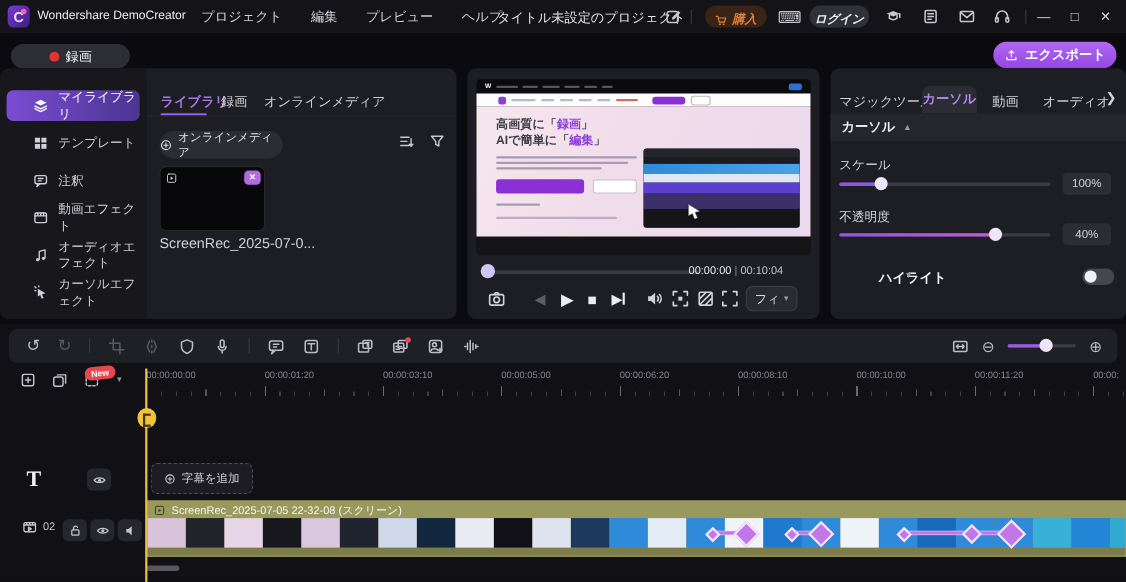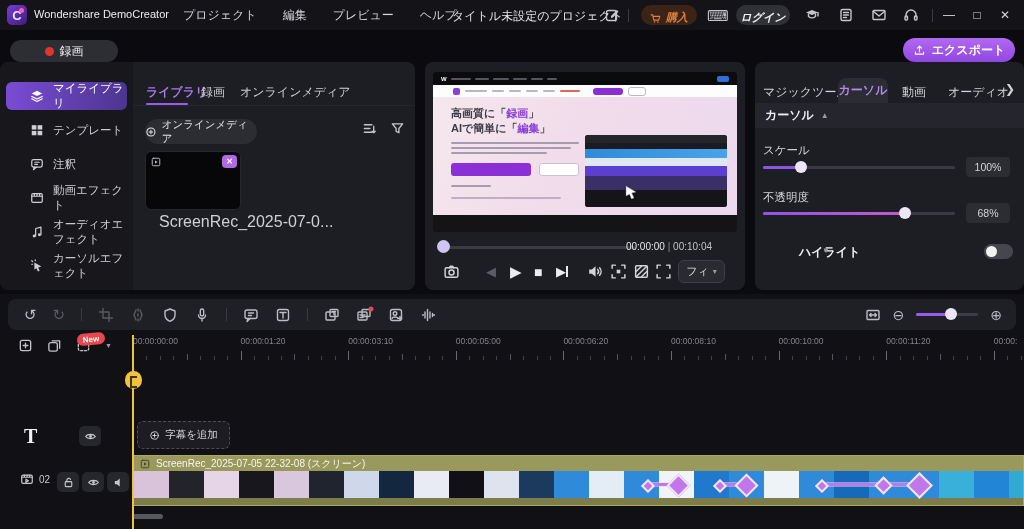--- a/index.html
+++ b/index.html
@@ -42,21 +42,21 @@
   .lib-tab{font-size:12px;color:#cfcfd4;}
   .lib-tab.active{color:#a879ec;font-weight:bold;}
   #lib-underline{left:146px;top:103px;width:42px;height:2px;background:#9a5ce8;border-radius:1px;}
   #lib-divider{left:133px;top:105px;width:282px;height:1px;background:#26262d;}
   #import-btn{left:145px;top:119px;width:112px;height:25px;border-radius:13px;background:#2c2c33;
       display:flex;align-items:center;justify-content:center;gap:5px;font-size:10.5px;color:#e2e2e6;}
   #thumb{left:145px;top:151px;width:94px;height:57px;border-radius:6px;background:#07070a;border:1px solid #26262d;}
   #thumb .corner{position:absolute;left:5px;top:5px;width:10px;height:10px;color:#cfcfd4;}
   #thumb .badge{position:absolute;right:3px;top:3px;width:15px;height:13px;border-radius:4px;background:#b269e4;
       color:#fff;font-size:8px;display:flex;align-items:center;justify-content:center;font-weight:bold;}
-  #thumb-label{left:145px;top:213px;font-size:16px;color:#cfcfd4;margin-left:14px;}
+  #thumb-label{left:145px;top:213px;font-size:13px;color:#cfcfd4;}
   
   #preview{left:425px;top:62px;width:320px;height:228px;}
   #video{left:433px;top:72px;width:304px;height:160px;border-radius:4px;overflow:hidden;background:#141416;}
   .v-black{height:13px;background:#0b0b0d;display:flex;align-items:center;gap:4px;padding:0 8px;}
   .v-black i{height:2px;background:#55555c;border-radius:1px;}
   .v-white{height:12px;background:#fdfdfd;display:flex;align-items:center;gap:5px;padding:0 20px;}
   .v-white i{height:2px;background:#b8b8c0;border-radius:1px;}
   .v-hero{height:118px;background:linear-gradient(115deg,#f6e7ed 0%,#f0dcea 45%,#ecd9ee 100%);position:relative;}
   .hero-h{position:absolute;left:18px;top:9px;font-size:11px;font-weight:bold;color:#3c3c46;line-height:15px;white-space:nowrap;}
   .hero-h em{font-style:normal;color:#8a3fd8;}
@@ -371,21 +371,21 @@
   </div>
   <span class="abs ctl-label" style="left:763px;top:143px">スケール</span>
   <div class="sl-track abs" style="left:763px;top:166px;width:192px"></div>
   <div class="sl-fill abs" style="left:763px;top:166px;width:38px;background:#8f55e4"></div>
   <div class="sl-thumb abs" style="left:795px;top:161px"></div>
   <div class="chip abs" style="left:966px;top:157px">100%</div>
   <span class="abs ctl-label" style="left:763px;top:190px">不透明度</span>
   <div class="sl-track abs" style="left:763px;top:212px;width:192px"></div>
   <div class="sl-fill abs" style="left:763px;top:212px;width:142px;background:linear-gradient(90deg,#8f55e4,#c45ad0)"></div>
   <div class="sl-thumb abs" style="left:899px;top:207px"></div>
-  <div class="chip abs" style="left:966px;top:203px">68%</div>
+  <div class="chip abs" style="left:966px;top:203px">40%</div>
   <span class="abs" style="left:799px;top:244px;font-size:12px;color:#f0f0f4;font-weight:bold">ハイライト</span>
   <span class="abs" style="left:822px;top:246px;font-size:8px;color:#9a9aa2">▼</span>
   <div id="toggle" class="abs">
       <i></i>
     </div>
 
   <div id="tl-bg" class="abs"></div>
   <div id="tl-toolbar" class="abs">
     <span class="uglyph">↺</span>
     <span class="uglyph dis">↻</span>

